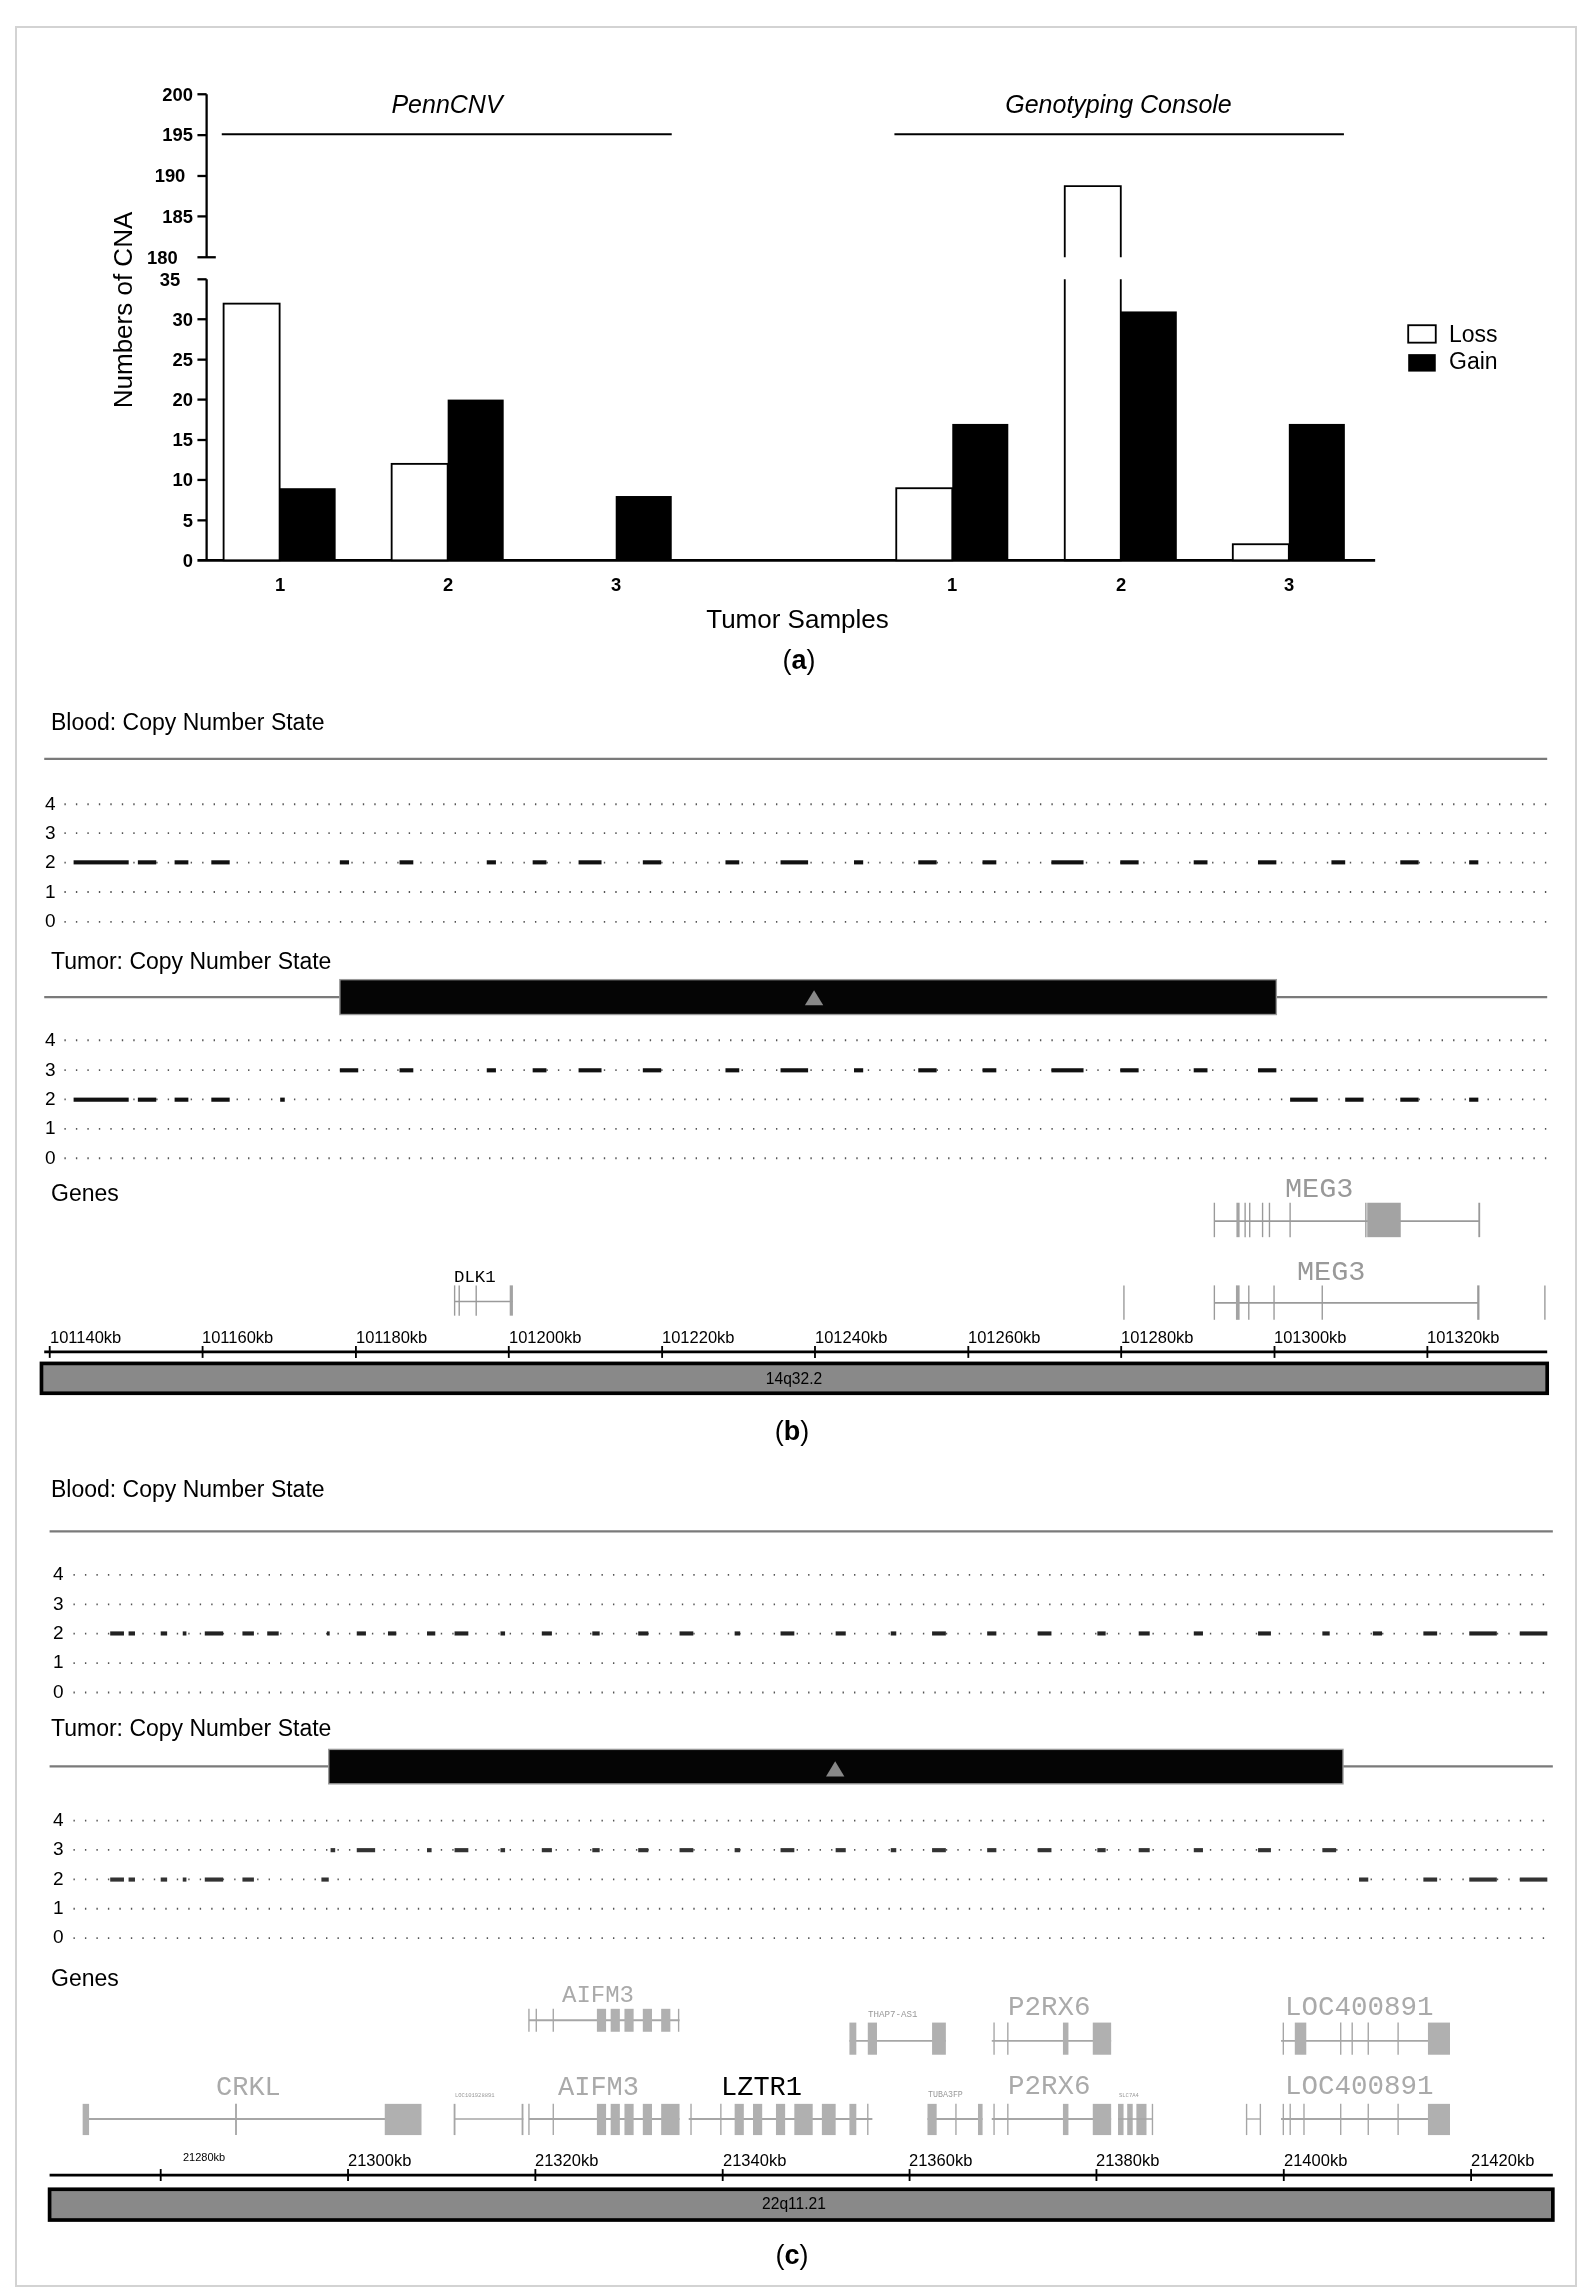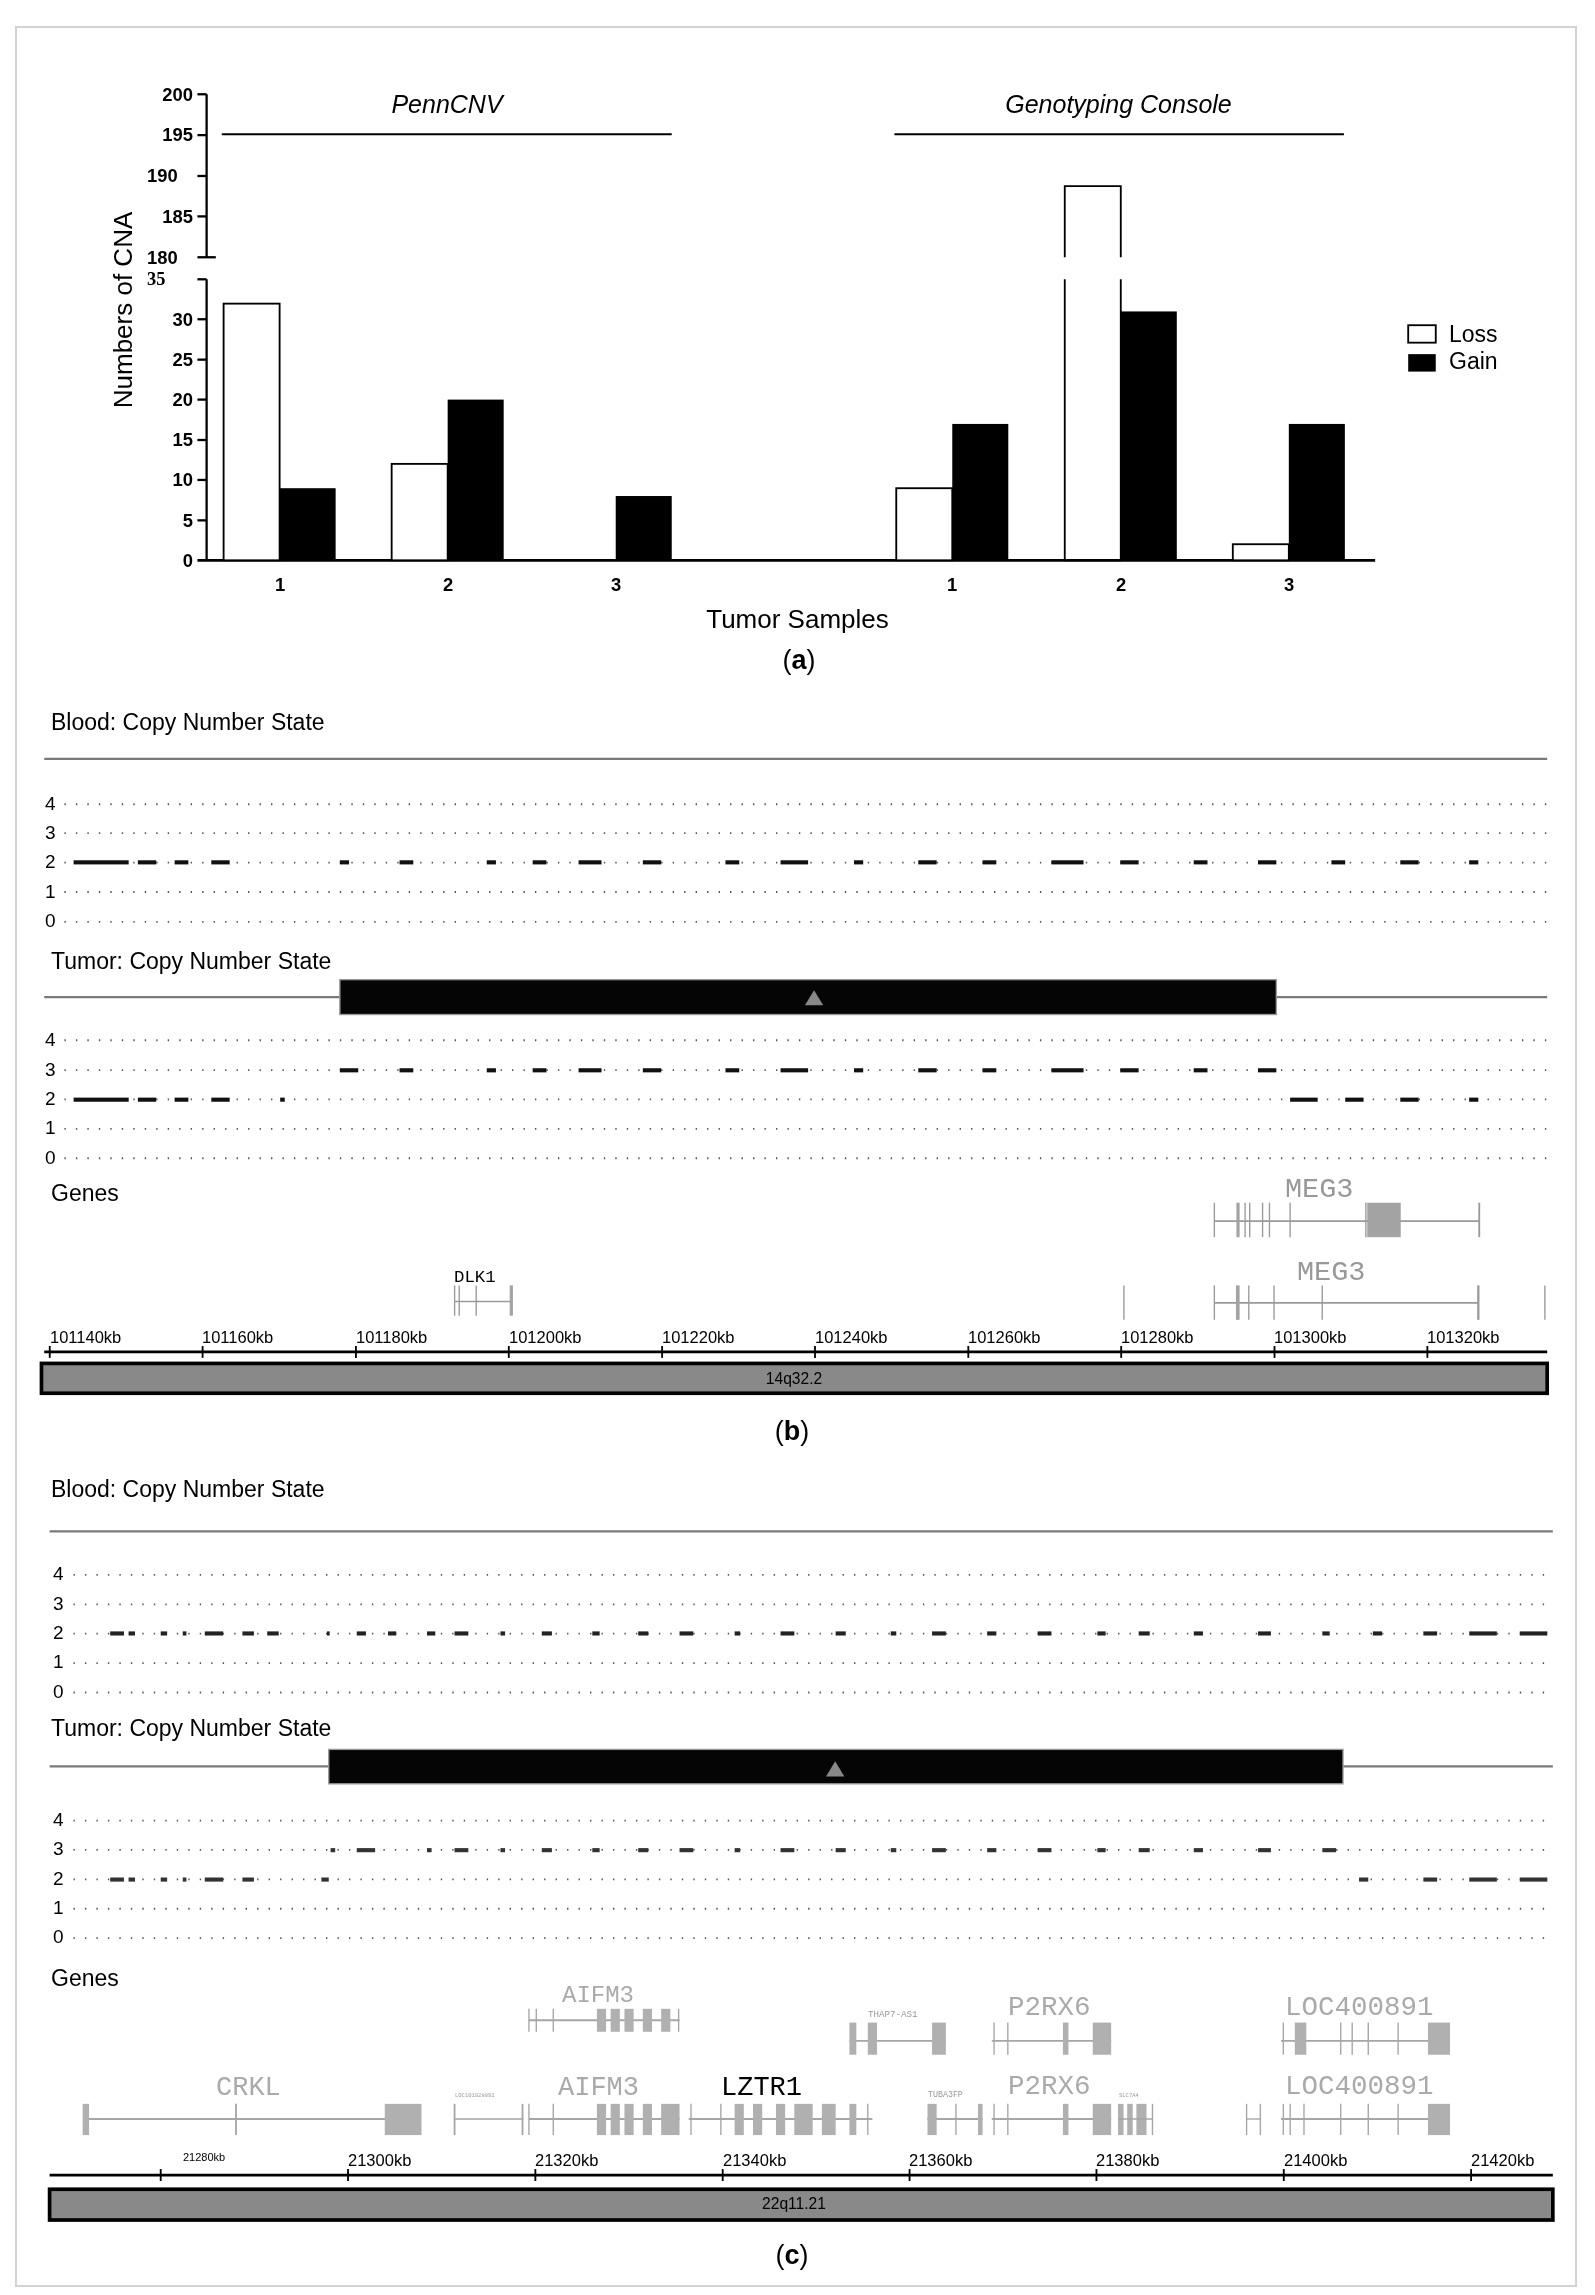--- a/index.html
+++ b/index.html
@@ -57,24 +57,24 @@
 
     <rect x="2685" y="1185" width="122" height="35" fill="#fff" stroke="#000" stroke-width="4"></rect>
     <rect x="2807" y="923" width="122" height="297" fill="#000"></rect>
 
     <rect x="3067" y="708" width="60" height="38" fill="#fff" stroke="#000" stroke-width="4"></rect>
     <rect x="3067" y="771" width="60" height="38" fill="#000"></rect>
   </svg>
 
   <div class="abs" style="left:147px;top:83px;width:46px;text-align:right;font-size:18.4px;font-weight:bold;line-height:23px;">200</div>
   <div class="abs" style="left:147px;top:123px;width:46px;text-align:right;font-size:18.4px;font-weight:bold;line-height:23px;">195</div>
-  <div class="abs" style="left:147px;top:164px;width:46px;text-align:left;font-size:18.4px;font-weight:bold;line-height:23px;">190</div>
+  <div class="abs" style="left:147px;top:164px;width:46px;text-align:center;font-size:18.4px;font-weight:bold;line-height:23px;">190</div>
   <div class="abs" style="left:147px;top:205px;width:46px;text-align:right;font-size:18.4px;font-weight:bold;line-height:23px;">185</div>
   <div class="abs" style="left:147px;top:246px;width:46px;text-align:left;font-size:18.4px;font-weight:bold;line-height:23px;">180</div>
-  <div class="abs" style="left:147px;top:268px;width:46px;text-align:left;font-size:18.4px;font-weight:bold;line-height:23px;font-family:Liberation Serif, serif;">35</div>
+  <div class="abs" style="left:147px;top:268px;width:46px;text-align:center;font-size:18.4px;font-weight:bold;line-height:23px;">35</div>
   <div class="abs" style="left:147px;top:308px;width:46px;text-align:right;font-size:18.4px;font-weight:bold;line-height:23px;">30</div>
   <div class="abs" style="left:147px;top:348px;width:46px;text-align:right;font-size:18.4px;font-weight:bold;line-height:23px;">25</div>
   <div class="abs" style="left:147px;top:388px;width:46px;text-align:right;font-size:18.4px;font-weight:bold;line-height:23px;">20</div>
   <div class="abs" style="left:147px;top:428px;width:46px;text-align:right;font-size:18.4px;font-weight:bold;line-height:23px;">15</div>
   <div class="abs" style="left:147px;top:468px;width:46px;text-align:right;font-size:18.4px;font-weight:bold;line-height:23px;">10</div>
   <div class="abs" style="left:147px;top:509px;width:46px;text-align:right;font-size:18.4px;font-weight:bold;line-height:23px;">5</div>
   <div class="abs" style="left:147px;top:549px;width:46px;text-align:right;font-size:18.4px;font-weight:bold;line-height:23px;">0</div>
 
   <div class="abs" style="left:-13.8px;top:294px;width:275px;height:32px;text-align:center;font-size:26px;transform:rotate(-90deg);transform-origin:center;">Numbers of CNA</div>
 

